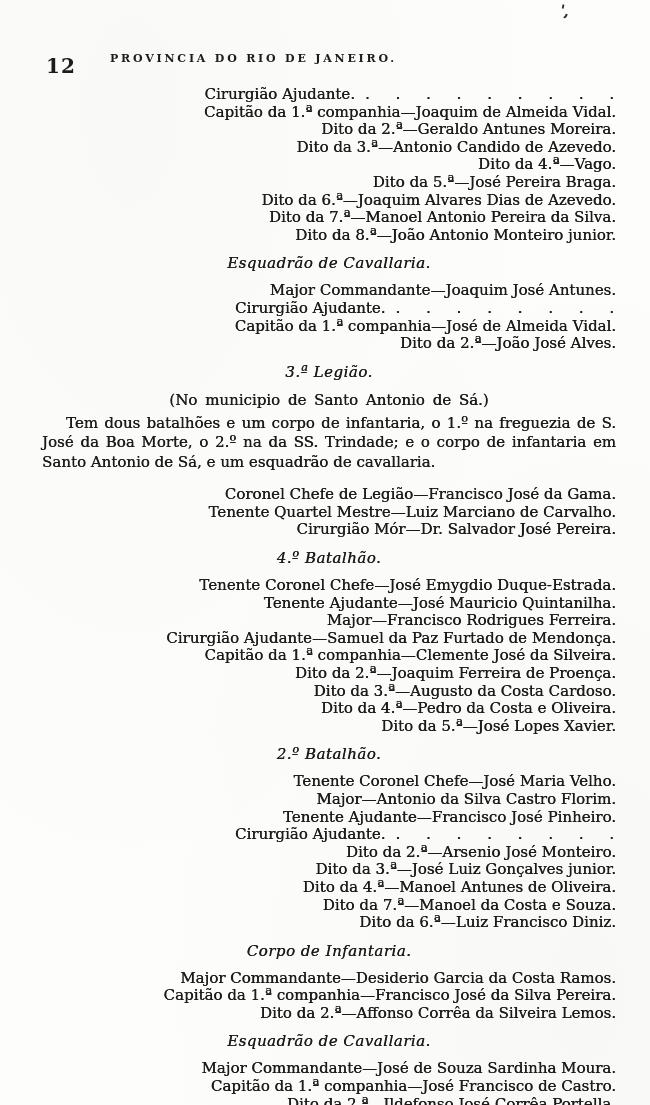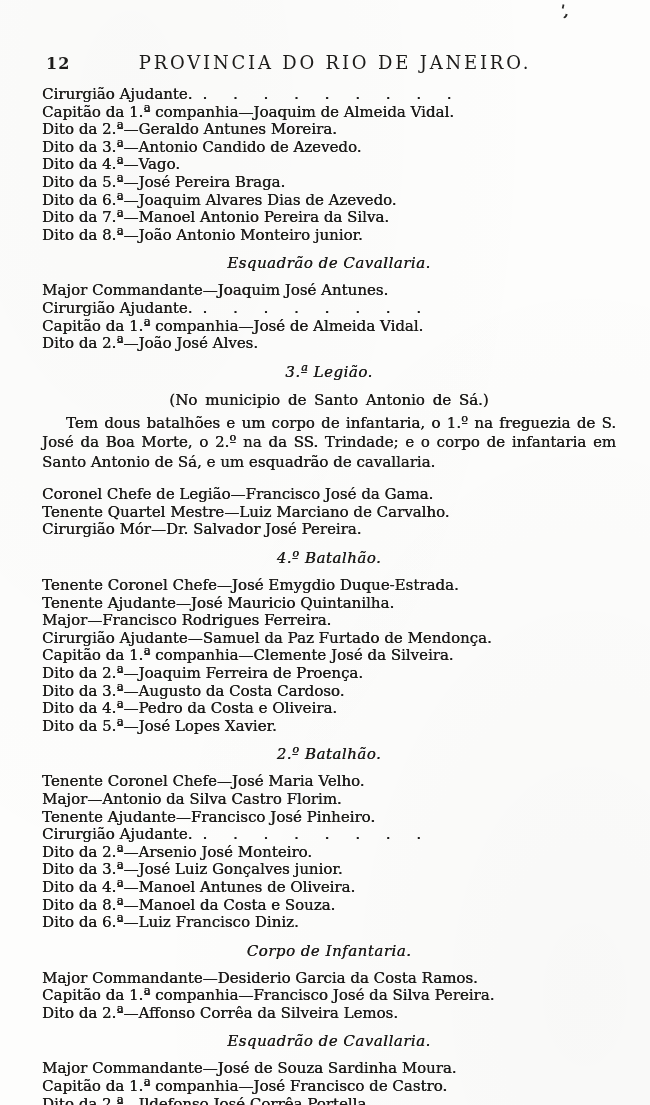--- a/index.html
+++ b/index.html
@@ -22,36 +22,36 @@
     position: absolute; top: 2px; left: 560px;
     font-size: 15px; color: #2a2a28;
     transform: rotate(12deg);
     font-weight: bold;
   }
   header {
     position: absolute; top: 52px; left: 0; right: 0; height: 24px;
   }
   .pageno {
     position: absolute; left: 46px; top: 2px;
-    font-weight: bold; font-size: 16px; letter-spacing: 1px; text-align: center;
+    font-weight: bold; font-size: 20px; letter-spacing: 1px; text-align: center;
   }
   .title {
     position: absolute; left: 110px; right: 90px; top: 0;
-    text-align: center;
-    font-weight: normal; font-size: 18px; letter-spacing: 2.8px;
+    font-weight: bold; font-size: 11px; letter-spacing: 2.8px;
     white-space: nowrap;
   }
   main {
     position: absolute; top: 86px; left: 42px; right: 34px;
     font-size: 15px;
     text-shadow: 0.3px 0 0 currentColor;
   }
   .entry {
     line-height: 17.6px;
     white-space: nowrap;
+    text-align: right;
   }
   .entry .dots {
     letter-spacing: 2px;
     word-spacing: 17px;
     padding-left: 10px;
   }
   .heading {
     text-align: center;
     font-style: italic;
     line-height: 18px;
@@ -114,21 +114,21 @@
       <div class="entry"><span>Dito da 4.ª—Pedro da Costa e Oliveira.</span></div>
       <div class="entry"><span>Dito da 5.ª—José Lopes Xavier.</span></div>
       <div class="heading"><span>2.º Batalhão.</span></div>
       <div class="entry"><span>Tenente Coronel Chefe—José Maria Velho.</span></div>
       <div class="entry"><span>Major—Antonio da Silva Castro Florim.</span></div>
       <div class="entry"><span>Tenente Ajudante—Francisco José Pinheiro.</span></div>
       <div class="entry"><span>Cirurgião Ajudante.</span><span class="dots">. . . . . . . .</span></div>
       <div class="entry"><span>Dito da 2.ª—Arsenio José Monteiro.</span></div>
       <div class="entry"><span>Dito da 3.ª—José Luiz Gonçalves junior.</span></div>
       <div class="entry"><span>Dito da 4.ª—Manoel Antunes de Oliveira.</span></div>
-      <div class="entry"><span>Dito da 8.ª—Manoel da Costa e Souza.</span></div>
+      <div class="entry"><span>Dito da 7.ª—Manoel da Costa e Souza.</span></div>
       <div class="entry"><span>Dito da 6.ª—Luiz Francisco Diniz.</span></div>
       <div class="heading"><span>Corpo de Infantaria.</span></div>
       <div class="entry"><span>Major Commandante—Desiderio Garcia da Costa Ramos.</span></div>
       <div class="entry"><span>Capitão da 1.ª companhia—Francisco José da Silva Pereira.</span></div>
       <div class="entry"><span>Dito da 2.ª—Affonso Corrêa da Silveira Lemos.</span></div>
       <div class="heading"><span>Esquadrão de Cavallaria.</span></div>
       <div class="entry"><span>Major Commandante—José de Souza Sardinha Moura.</span></div>
       <div class="entry"><span>Capitão da 1.ª companhia—José Francisco de Castro.</span></div>
       <div class="entry"><span>Dito da 2.ª—Ildefonso José Corrêa Portella.</span></div>
     </main>

